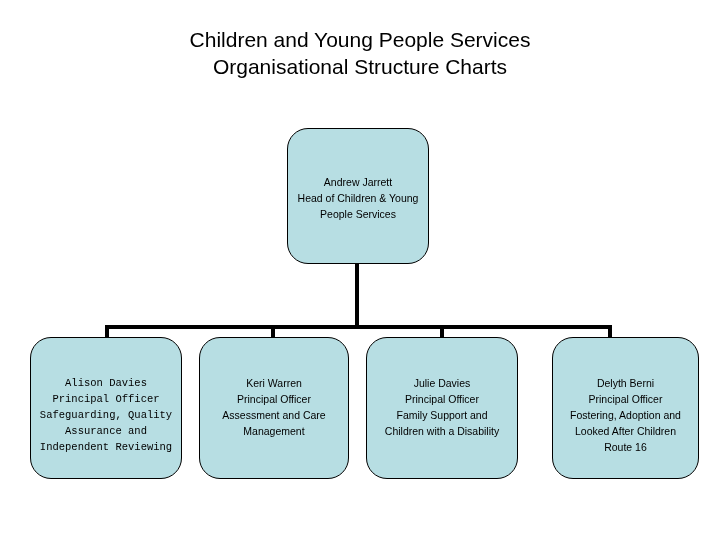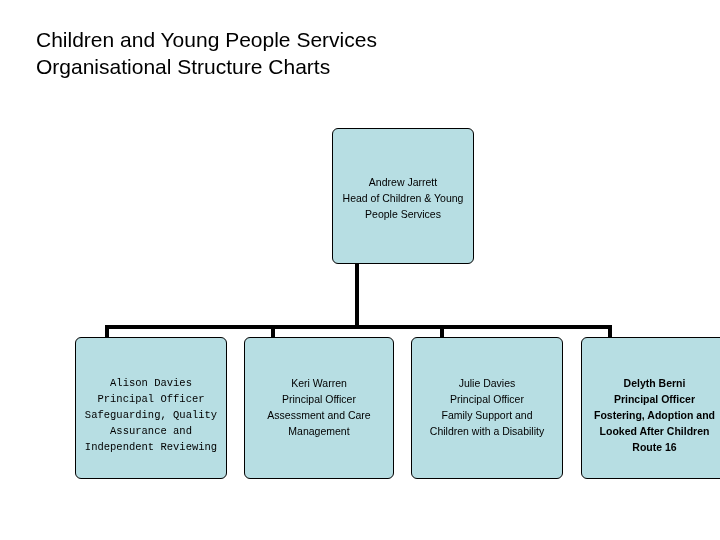--- a/index.html
+++ b/index.html
@@ -16,35 +16,35 @@
     font-family: "Liberation Sans", sans-serif;
     color: #000000;
   }
 
   
   .title-block {
     position: absolute;
     left: 36px;
     top: 26px;
     width: 648px;
+    text-align: center;
     font-size: 21px;
     line-height: 27px;
     color: #000000;
     white-space: pre-line;
   }
 
   
   .org-box {
     position: absolute;
     box-sizing: border-box;
     background: #b7dee3;
     border: 1.5px solid #000000;
-    border-radius: 6px;
+    border-radius: 21px;
     text-align: center;
-    margin-left: 45px;
   }
   .org-box .box-text {
     position: absolute;
     left: 4px;
     right: 4px;
     font-size: 10.5px;
     line-height: 16px;
     color: #000000;
     white-space: pre-line;
     text-align: center;
@@ -65,21 +65,21 @@
   .child-box {
     top: 337px;
     height: 142px;
   }
   .child-box .box-text {
     top: 37px;
   }
   #node-child-0 { left: 30px;  width: 152px; font-family: Liberation Mono, monospace; }
   #node-child-1 { left: 199px; width: 150px; padding-left: 42px; }
   #node-child-2 { left: 366px; width: 152px; text-decoration: underline; }
-  #node-child-3 { left: 536px; width: 147px; font-weight: bold; }
+  #node-child-3 { left: 552px; width: 147px; }
 
   
   .connector {
     position: absolute;
     background: #000000;
   }
   
   #connector-stem {
     left: 355px;
     top: 263px;

